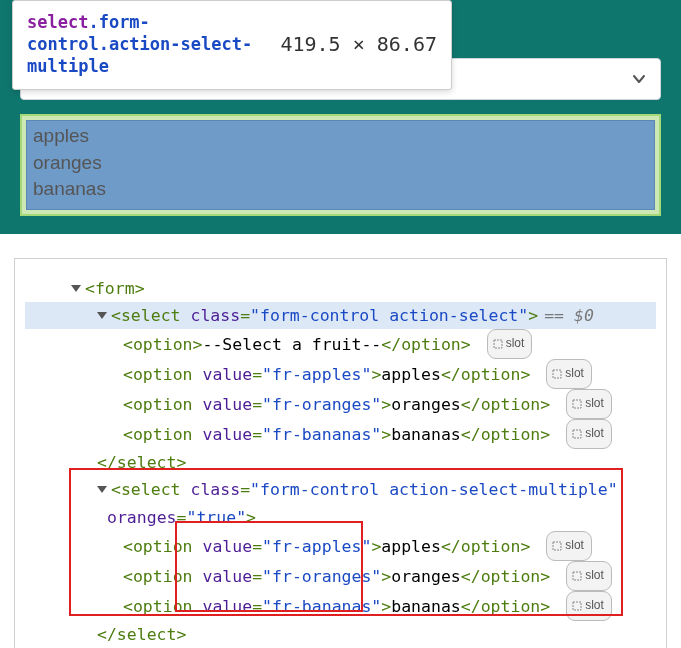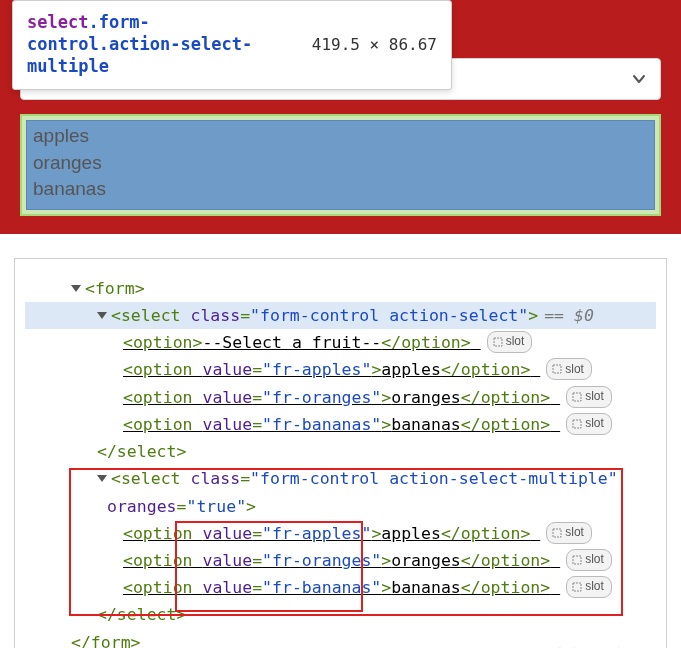--- a/index.html
+++ b/index.html
@@ -6,21 +6,21 @@
   body {
     margin: 0;
     padding: 0;
     font-family: -apple-system, BlinkMacSystemFont, "Segoe UI", Arial, sans-serif;
     background: #fff;
     width: 681px;
     position: relative;
   }
   
   .preview-area {
-    background: #b91c1c;
+    background: #0f766e;
     padding: 16px 20px 18px 20px;
     position: relative;
   }
   
   .tooltip {
     position: absolute;
     top: 0;
     left: 12px;
     background: #fff;
     border: 1px solid #ccc;
@@ -38,21 +38,21 @@
     font-size: 17px;
     font-weight: 700;
     line-height: 1.3;
     max-width: 290px;
     word-break: break-word;
   }
   .tooltip-selector .tag { color: #8a1fa0; }
   .tooltip-selector .cls { color: #1a49c4; }
   .tooltip-dims {
     font-family: Consolas, Menlo, monospace;
-    font-size: 16px;
+    font-size: 20px;
     color: #333;
     white-space: nowrap;
   }
   
   .collapsed-select {
     background: #fff;
     border: 1px solid #ced4da;
     border-radius: 4px;
     height: 42px;
     margin-top: 42px;
@@ -119,32 +119,32 @@
     align-items: center;
     gap: 3px;
     border: 1px solid #bbb;
     background: #f3f3f3;
     border-radius: 9px;
     padding: 0 7px 0 5px;
     font-size: 12px;
     color: #555;
     margin-left: 6px;
     vertical-align: 1px;
-    height: 22px;
+    height: 30px;
     font-family: -apple-system, Arial, sans-serif;
   }
   .slot-badge svg { width:10px; height:10px; }
   .red-box1 {
     position: absolute;
     border: 2px solid #e02020;
     pointer-events: none;
   }
   .indent1 { padding-left: 46px; }
   .indent2 { padding-left: 72px; }
-  .indent3 { padding-left: 98px; text-decoration: underline; }
+  .indent3 { padding-left: 98px; }
 
   
   .watermark {
     position: absolute;
     right: 28px;
     bottom: 4px;
     color: rgba(120,120,120,0.55);
     font-size: 15px;
     font-family: -apple-system, Arial, sans-serif;
     pointer-events:none;

